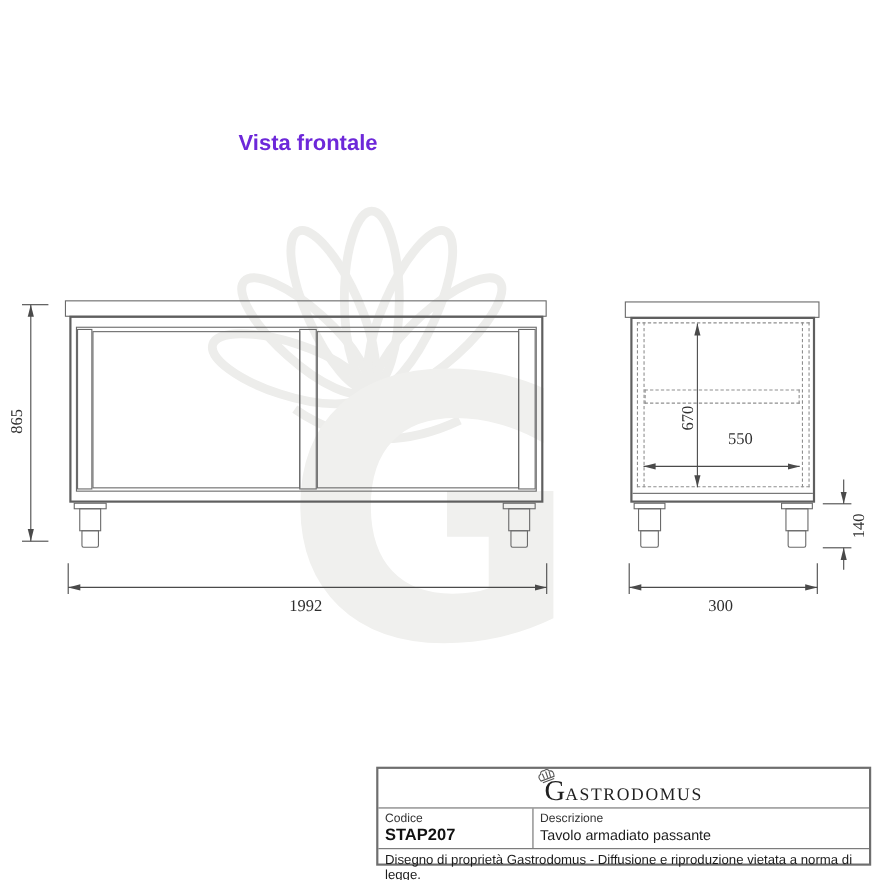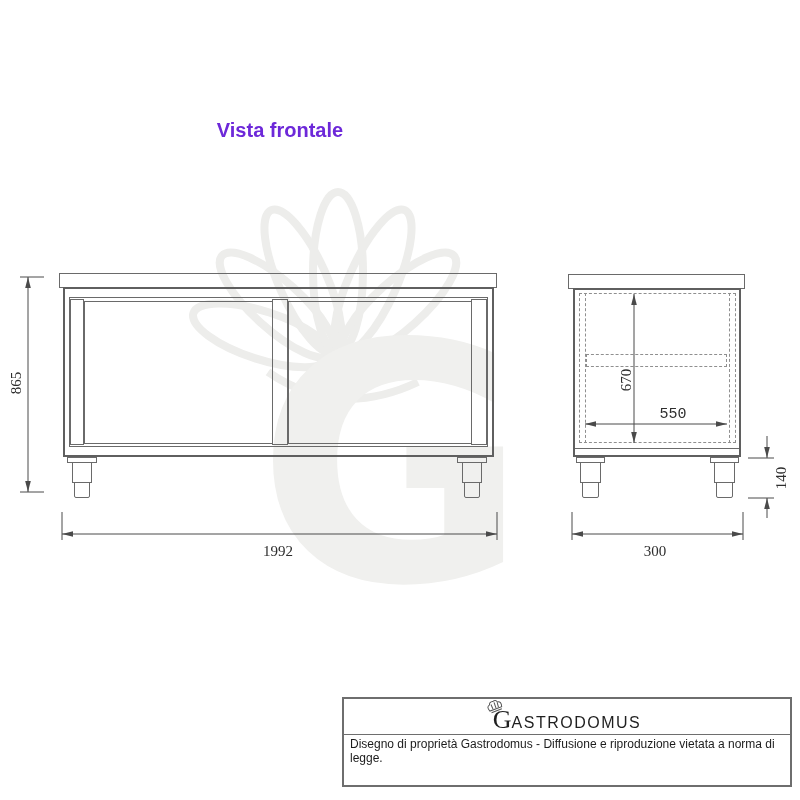--- a/index.html
+++ b/index.html
@@ -32,21 +32,21 @@
   .tb-row2{height:36px;border-bottom:1px solid #6e6e6e;display:flex;}
   .tb-cell{padding:3px 6px 0 6px;}
   .tb-cell.left{width:128px;border-right:1px solid #6e6e6e;}
   .tb-cell.right{flex:1;}
   .tb-label{font-size:11px;color:#333;}
   .tb-code{font-size:15px;font-weight:700;color:#111;margin-top:1px;}
   .tb-desc{font-size:13px;color:#1c1c1c;margin-top:2px;}
   .tb-row3{font-size:12px;color:#1c1c1c;padding:2px 0 0 6px;}
   .logo-wrap{position:relative;display:flex;align-items:baseline;color:#1f1f1f;}
   .logo-g{font-family:"Liberation Serif",serif;font-size:26px;line-height:22px;}
-  .logo-rest{font-family:Liberation Sans, sans-serif;font-size:16px;letter-spacing:1.5px;}
+  .logo-rest{font-family:Liberation Serif, serif;font-size:16px;letter-spacing:1.5px;}
   .logo-hat{position:absolute;top:-10px;left:-7px;transform:rotate(-18deg);}
 </style>
 </head>
 <body>
 
 <div class="canvas">
 
   <svg class="layer" width="800" height="800" viewBox="0 0 800 800">
     <g stroke="#ededeb" stroke-width="8" fill="none">
       <g transform="translate(338,360)">
@@ -142,36 +142,46 @@
         <line x1="572" y1="512" x2="572" y2="540"></line>
         <line x1="743" y1="512" x2="743" y2="540"></line>
         <line x1="572" y1="534" x2="743" y2="534" marker-start="url(#as)" marker-end="url(#ae)"></line>
       </g>
     </g>
   </svg>
 
   <div class="abs dim rot" style="left:-6px;top:375px;">865</div>
   <div class="abs dim" style="left:248px;top:543px;">1992</div>
   <div class="abs dim rot" style="left:604px;top:372px;">670</div>
-  <div class="abs dim" style="left:643px;top:407px;font-family:Liberation Mono, monospace;">550</div>
+  <div class="abs dim" style="left:643px;top:392px;">550</div>
   <div class="abs dim rot" style="left:759px;top:470px;">140</div>
   <div class="abs dim" style="left:625px;top:543px;">300</div>
 
   <div class="abs tblock" style="left:342px;top:697px;width:450px;height:90px;">
     <div class="tb-row1">
       <span class="logo-wrap">
         <svg class="logo-hat" width="20" height="16" viewBox="0 0 20 16">
           <g stroke="#555" stroke-width="1" fill="#fff">
             <path d="M3,10 Q0.5,5 4.5,4 Q5,1 8.5,1.8 Q12,0.5 12.8,3.6 Q17,4 15.5,9.5 Z"></path>
             <line x1="4" y1="12" x2="15" y2="11.5"></line>
             <line x1="6" y1="4" x2="6.5" y2="9"></line>
             <line x1="9.5" y1="3" x2="9.7" y2="9"></line>
             <line x1="12.5" y1="4" x2="12.3" y2="9"></line>
           </g>
         </svg>
         <span class="logo-g">G</span>
         <span class="logo-rest">ASTRODOMUS</span>
       </span>
     </div>
+    <div class="tb-row2">
+      <div class="tb-cell left">
+        <div class="tb-label">Codice</div>
+        <div class="tb-code">STAP207</div>
+      </div>
+      <div class="tb-cell right">
+        <div class="tb-label">Descrizione</div>
+        <div class="tb-desc">Tavolo armadiato passante</div>
+      </div>
+    </div>
     <div class="tb-row3">Disegno di proprietà Gastrodomus -  Diffusione e riproduzione vietata a norma di legge.</div>
   </div>
 
 </div>
 
 </body></html>

